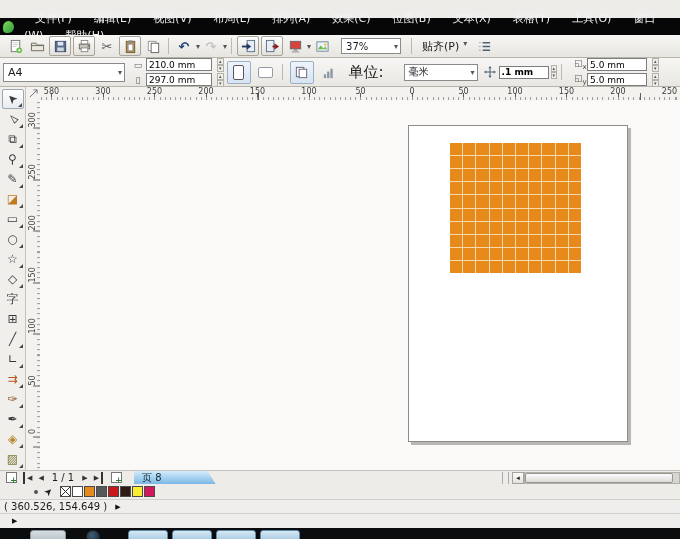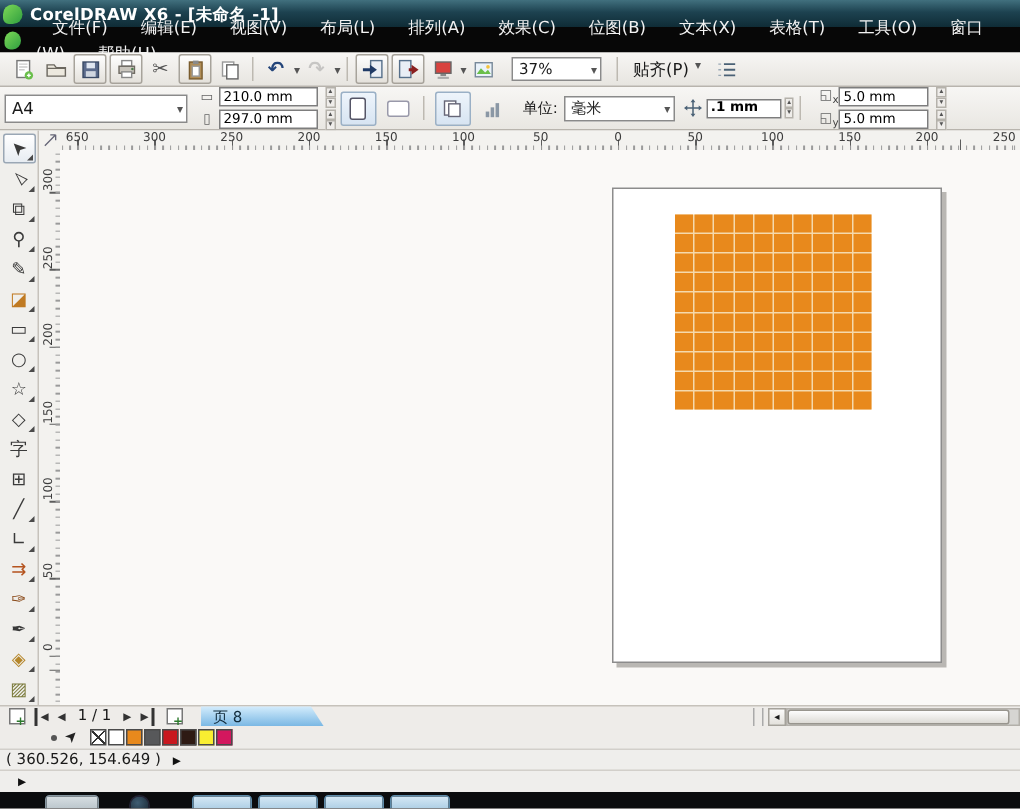--- a/index.html
+++ b/index.html
@@ -46,21 +46,21 @@
   .fld{border:1px solid #7d7d7d;background:#fff;height:11px;font-size:9px;
     font-family:"DejaVu Sans","Liberation Sans",sans-serif;padding:0 2px;width:60px;}
   .spin{display:inline-flex;flex-direction:column;margin-left:2px;}
   .spin i{font-style:normal;font-size:5px;line-height:5px;color:#555;border:1px solid #b5b2ab;
     background:#efedea;padding:0 1px;}
   .pb-btn{width:22px;height:21px;border:1px solid transparent;display:inline-flex;
     align-items:center;justify-content:center;margin-left:3px;border-radius:2px;}
   .pb-btn.active{border-color:#9ab0c6;background:linear-gradient(#eef4fb,#d7e4f2);}
   .ori-p{width:9px;height:13px;border:1px solid #556;border-radius:2px;background:#fff;}
   .ori-l{width:13px;height:9px;border:1px solid #99a;border-radius:2px;background:#fff;}
-  .pb-label{margin:0 4px 0 8px;font-size:10px;}
+  .pb-label{margin:0 20px 0 8px;font-size:15px;}
   .unit-combo{width:74px;height:17px;}
   .pb-ico{margin:0 3px 0 6px;display:inline-flex;}
   .dup .fld{width:54px;}
   .subxy{font-size:7px;vertical-align:sub;color:#444;}
   
   .workspace{position:absolute;left:0;top:87px;width:680px;height:383px;}
   .toolbox{position:absolute;left:0;top:0;width:26px;height:397px;background:#f0efec;
     border-right:1px solid #c6c2bb;display:flex;flex-direction:column;align-items:center;padding-top:2px;box-sizing:border-box;}
   .tool{width:22px;height:20px;display:flex;align-items:center;justify-content:center;
     position:relative;color:#3a3a3a;}
@@ -132,24 +132,20 @@
   .tk-btn{position:absolute;top:2px;height:14px;border-radius:3px 3px 0 0;box-sizing:border-box;}
   .tk-gray{background:linear-gradient(#d7dee2,#aebbc2);border:1px solid #8696a0;}
   .tk-orb{border-radius:50%;background:radial-gradient(circle at 40% 35%,#3f5d73,#16222c);border:1px solid #223;}
   .tk-blue{background:linear-gradient(#d5e8f5,#9cc3dd);border:1px solid #5d8aa8;}
 </style>
 </head>
 <body>
 
 <div id="app">
 
-  <div class="titlebar">
-    <span class="tb-logo"></span>
-    <span class="tb-title">CorelDRAW X6 - [未命名 -1]</span>
-  </div>
 
   <div class="menubar">
     <span class="mb-logo"></span>
     <div class="menu-items" id="menuItems"><span class="menu-item">文件(F)</span><span class="menu-item">编辑(E)</span><span class="menu-item">视图(V)</span><span class="menu-item">布局(L)</span><span class="menu-item">排列(A)</span><span class="menu-item">效果(C)</span><span class="menu-item">位图(B)</span><span class="menu-item">文本(X)</span><span class="menu-item">表格(T)</span><span class="menu-item">工具(O)</span><span class="menu-item">窗口(W)</span><span class="menu-item">帮助(H)</span></div>
   </div>
 
   <div class="toolbar">
     <div class="tb-btns" id="toolbarBtns">
         <span class="tbtn">
           <svg viewBox="0 0 16 16">
@@ -409,21 +405,21 @@
           <span class="tg" style="color: rgb(122, 122, 58);">▨</span>
           <span class="fly"></span>
         </div>
       </div>
     <div class="ruler-corner">
       <svg width="9" height="9" viewBox="0 0 10 10">
           <path d="M1 9L9 1M9 1h-4M9 1v4" stroke="#667" fill="none"></path>
         </svg>
     </div>
     <div class="h-ruler" id="hruler">
-        <span class="hlabel" style="left: 11.5px;">650</span>
+        <span class="hlabel" style="left: 11.5px;">580</span>
         <span class="hlabel" style="left: 63px;">300</span>
         <span class="hlabel" style="left: 114.5px;">250</span>
         <span class="hlabel" style="left: 166px;">200</span>
         <span class="hlabel" style="left: 217.5px;">150</span>
         <span class="hlabel" style="left: 269px;">100</span>
         <span class="hlabel" style="left: 320.5px;">50</span>
         <span class="hlabel" style="left: 372px;">0</span>
         <span class="hlabel" style="left: 423.5px;">50</span>
         <span class="hlabel" style="left: 475px;">100</span>
         <span class="hlabel" style="left: 526.5px;">150</span>

